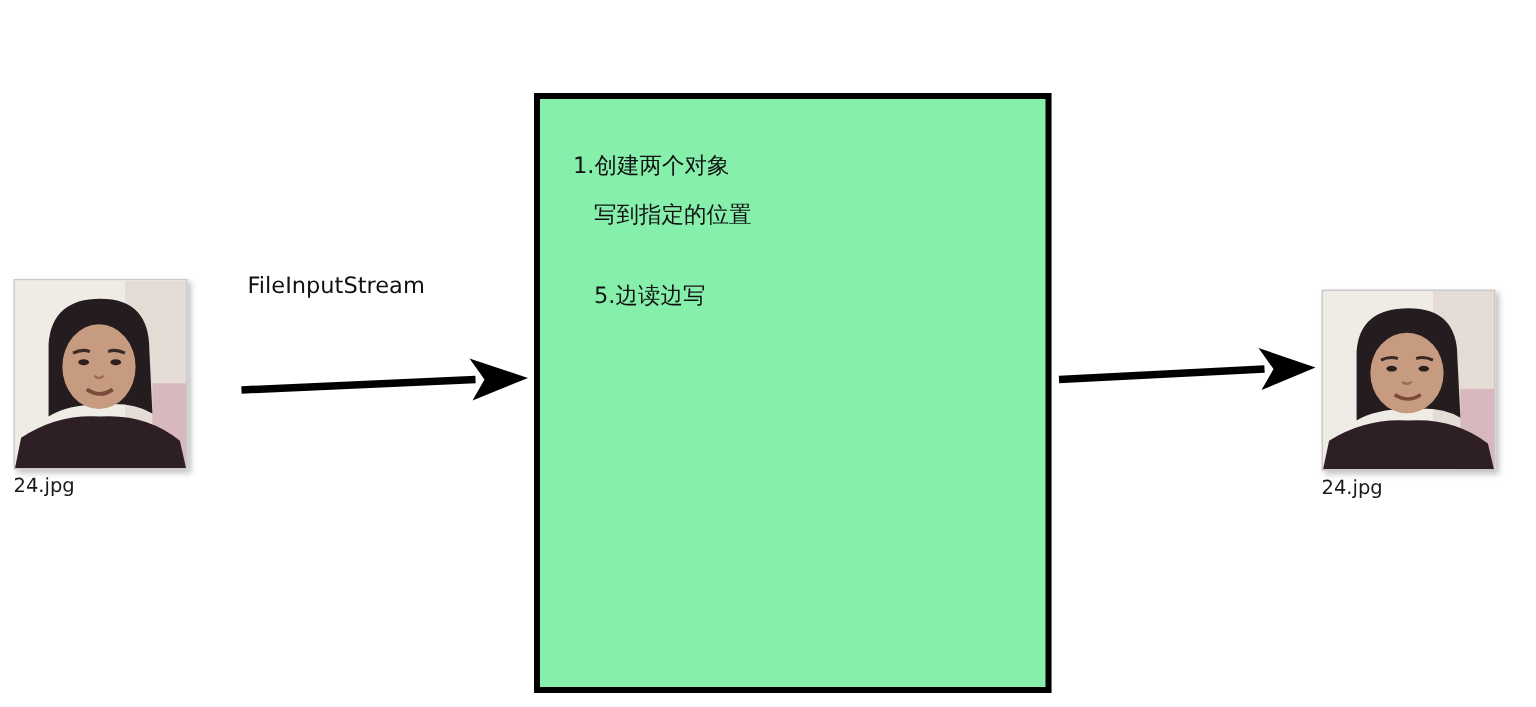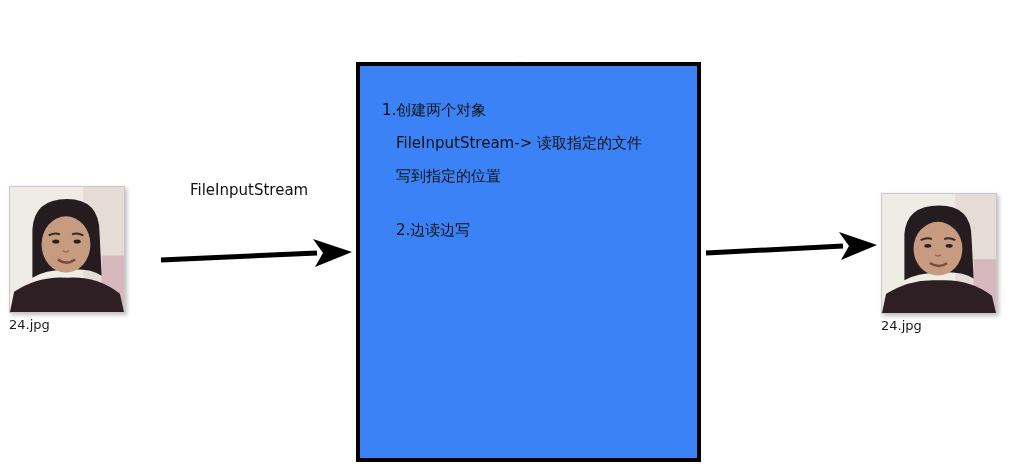--- a/index.html
+++ b/index.html
@@ -28,21 +28,21 @@
     color: #0f172a;
     margin-top: 44px;
   }
   .memory-box {
     position: absolute;
     left: 356px;
     top: 62px;
     width: 345px;
     height: 400px;
     border: 4px solid #000000;
-    background: #3b82f6;
+    background: #86efac;
     padding: 34px 16px 0 22px;
   }
   .mem-line {
     font-size: 15px;
     line-height: 20px;
     margin-bottom: 13px;
     white-space: nowrap;
     color: #111;
   }
   .mem-line:nth-child(n+2):nth-child(-n+4) { padding-left: 14px; }
@@ -74,35 +74,34 @@
   
   .arrow-svg { position: absolute; }
   .arrow-input-svg  { left: 153px; top: 234px; }
   .arrow-output-svg { left: 701px; top: 228px; }
   .arrow-label {
     position: absolute;
     font-size: 15px;
     color: #111;
     white-space: nowrap;
   }
-  .arrow-input-label  { left: 190px; top: 181px; }
+  .arrow-input-label  { left: 165px; top: 181px; }
   .arrow-output-label { left: 707px; top: 169px; }
 </style>
 </head>
 <body>
 
 <div class="canvas">
 
   <div class="memory-title">内存</div>
 
   <div class="memory-box">
     <div class="mem-line">1.创建两个对象</div>
-    <div class="mem-line">FileInputStream-&gt; 读取指定的文件</div>
     <div class="mem-line">写到指定的位置</div>
-    <div class="mem-line">2.边读边写</div>
+    <div class="mem-line">5.边读边写</div>
   </div>
 
   <div class="file-item file-source">
     <div class="photo">
       <svg viewBox="0 0 112 124" preserveAspectRatio="none">
         <rect width="112" height="124" fill="#efece6"></rect>
         <rect x="72" y="0" width="40" height="124" fill="#e5dcd5"></rect>
         <rect x="90" y="68" width="22" height="56" fill="#d7b8bf"></rect>
         <path d="M22 42 Q24 12 56 12 Q88 12 88 46 L90 88 Q78 80 56 82 Q34 82 22 90 Z" fill="#241c1e"></path>
         <ellipse cx="55" cy="57" rx="24" ry="28" fill="#c79b80"></ellipse>

